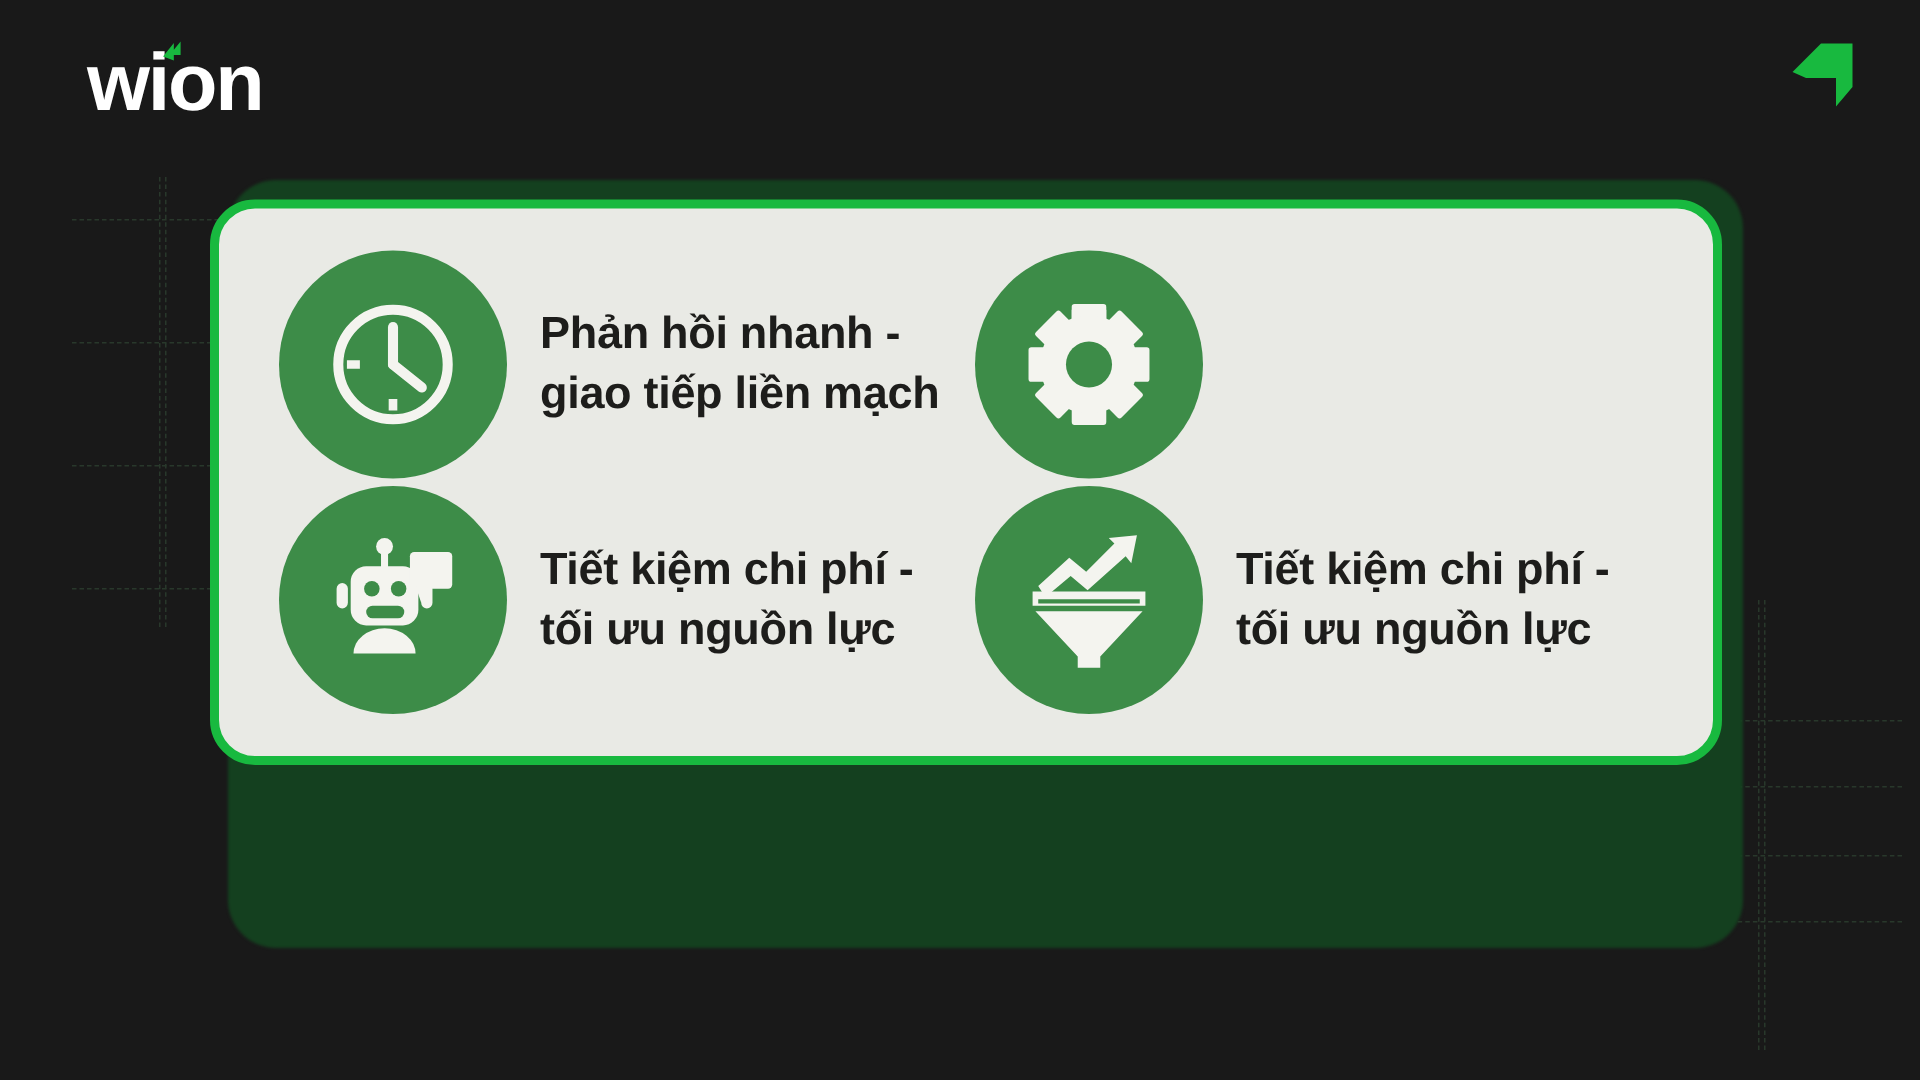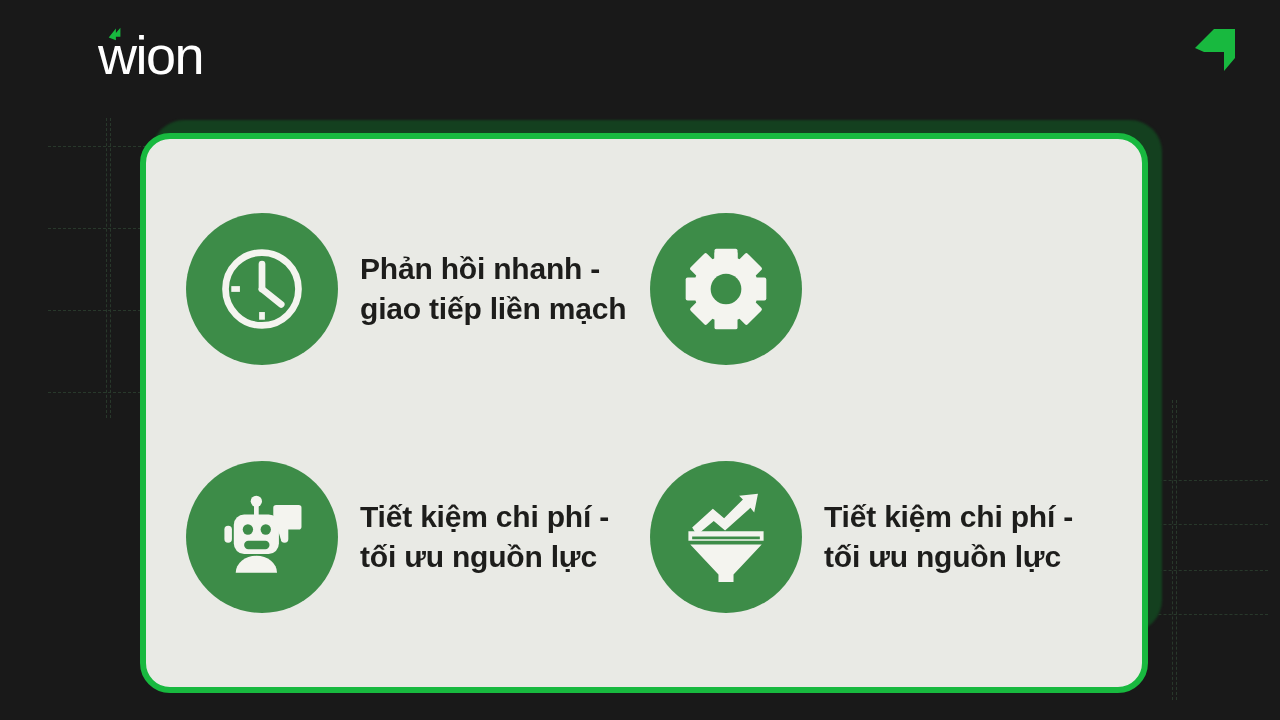--- a/index.html
+++ b/index.html
@@ -46,25 +46,24 @@
   #logo-wion {
     position: absolute;
     left: 58px;
     top: 28px;
     display: flex;
     align-items: flex-end;
   }
   #logo-wion .logo-text {
     font-family: "Liberation Sans", sans-serif;
     font-size: 54px;
-    font-weight: 400;
+    font-weight: 700;
     letter-spacing: -1.5px;
     color: #ffffff;
     line-height: 1;
-    margin-left: 40px;
   }
   #logo-wion .logo-mark {
     position: absolute;
     left: 48px;
     top: -3px;
     width: 18px;
     height: 18px;
   }
 
   
@@ -86,21 +85,21 @@
     border-radius: 32px;
     background: #14401f;
     filter: blur(1px);
   }
 
   #feature-card {
     position: absolute;
     left: 140px;
     top: 133px;
     width: 1008px;
-    height: 560px;
+    height: 377px;
     border-radius: 30px;
     border: 6px solid #18b93f;
     background: #e9eae5;
     padding: 26px 34px;
     display: flex;
     flex-wrap: wrap;
     align-content: center;
   }
 
   .feature-item {

